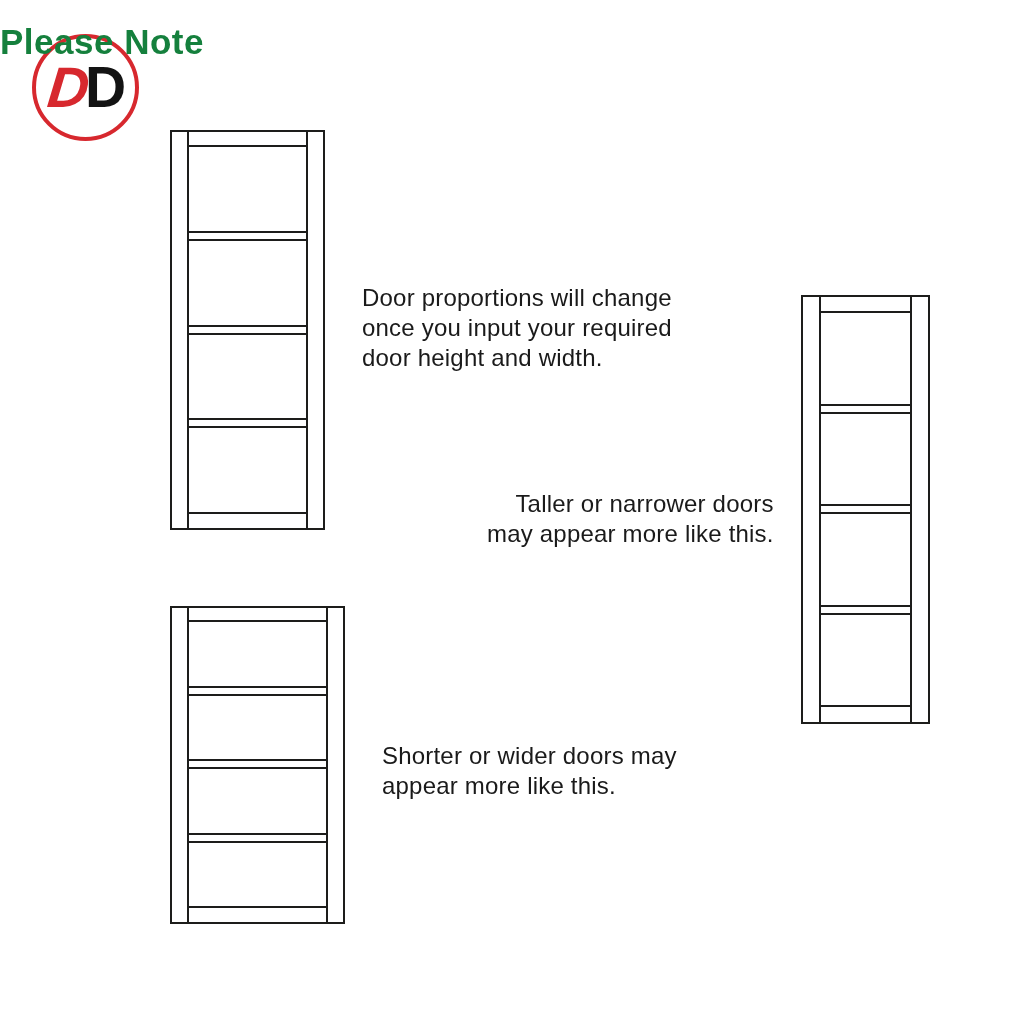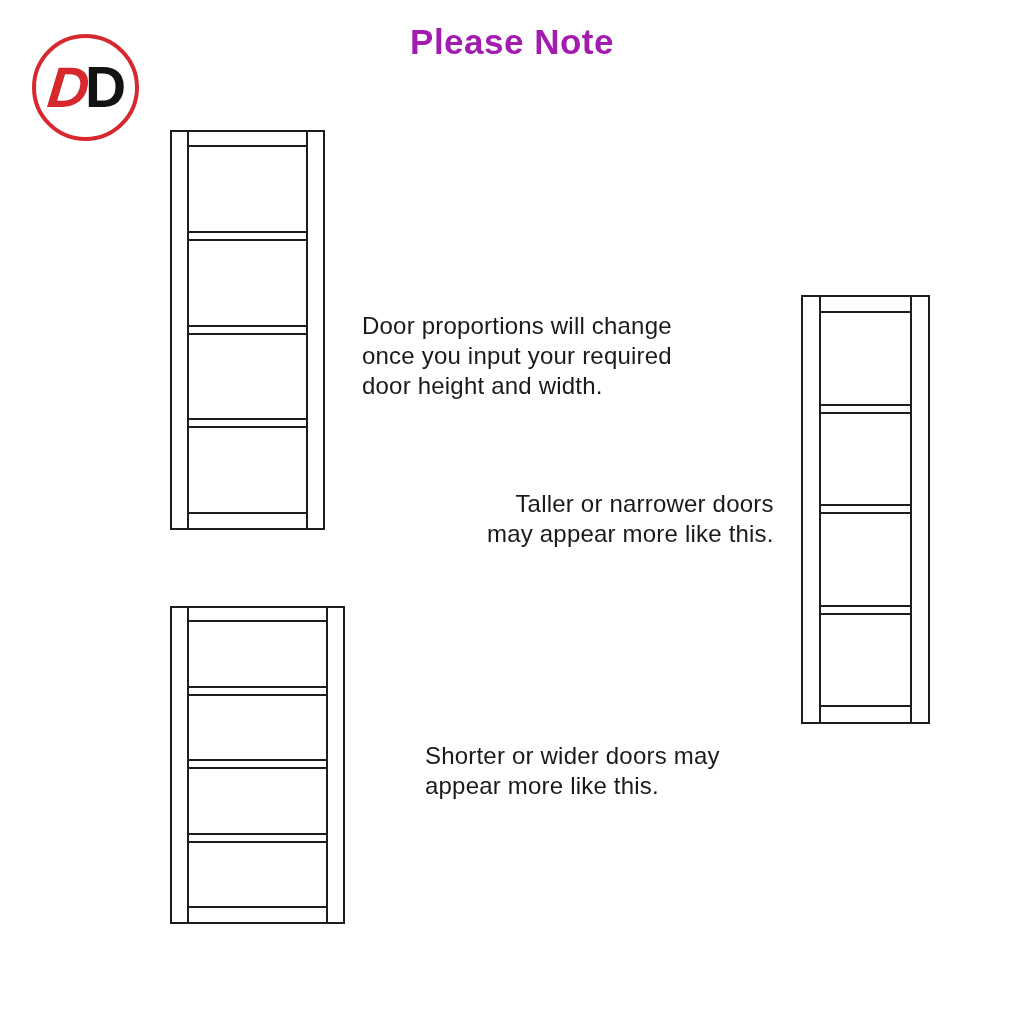--- a/index.html
+++ b/index.html
@@ -16,31 +16,31 @@
     box-sizing:border-box;background:#fff;
   }
   .logo-letters{
     font-size:57px;font-weight:bold;letter-spacing:-3px;line-height:1;
     display:flex;align-items:center;
   }
   .logo-d1{color:#d7282e;font-style:italic;transform:skewX(-6deg);margin-right:-1px;}
   .logo-d2{color:#131313;}
   
   .title{
-    position:absolute;left:0;top:22px;width:1024px;text-align:center;
-    font-size:35px;font-weight:bold;letter-spacing:0.5px;color:#a21caf;
+    position:absolute;left:0;top:22px;width:1024px;text-align:left;
+    font-size:35px;font-weight:bold;letter-spacing:0.5px;color:#15803d;
   }
   
   .note{
     position:absolute;font-size:24px;line-height:30px;color:#1a1a1a;
     white-space:pre-line;letter-spacing:0.2px;
   }
-  .note-proportions{left:362px;top:283px;margin-top:28px;}
+  .note-proportions{left:362px;top:283px;}
   .note-taller{left:487px;top:489px;text-align:right;}
-  .note-shorter{left:382px;top:741px;margin-left:43px;}
+  .note-shorter{left:382px;top:741px;}
   
   .door{
     position:absolute;border:2px solid #1d1d1b;background:#fff;box-sizing:border-box;
   }
   .door-inner{
     position:absolute;top:0;bottom:0;
     border-left:2px solid #1d1d1b;border-right:2px solid #1d1d1b;
     display:flex;flex-direction:column;
   }
   .door-rail-top{border-bottom:2px solid #1d1d1b;flex:0 0 auto;}

